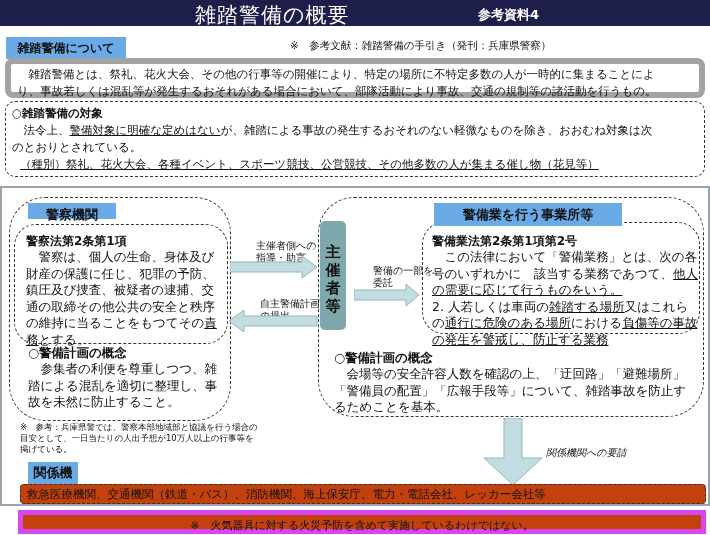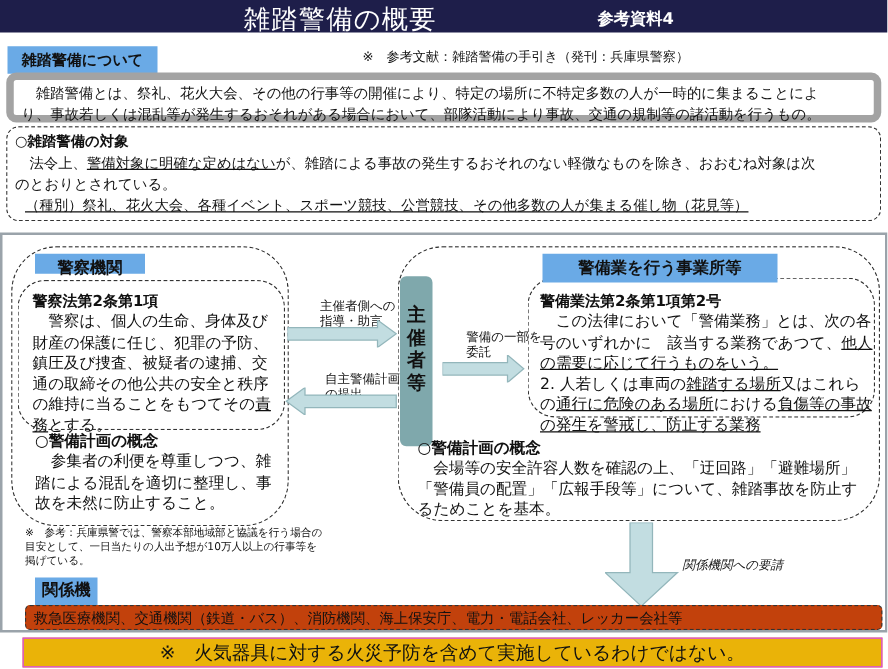--- a/index.html
+++ b/index.html
@@ -67,43 +67,43 @@
     .police-plan-title { left: 28px; top: 345px; font-weight: bold; font-size: 12.5px; position: absolute; }
     .police-plan-body { left: 28px; top: 361px; width: 196px; }
 
     .security-law-title { left: 432px; top: 233px; }
     .security-law-body { left: 432px; top: 249px; width: 266px; }
 
     .security-plan-title { position: absolute; left: 334px; top: 350px; font-weight: bold; font-size: 12.5px; }
     .security-plan-body { left: 334px; top: 366px; width: 360px; }
 
     .organizer {
-      position: absolute; left: 320px; top: 221px; width: 26px; height: 136px;
+      position: absolute; left: 320px; top: 221px; width: 26px; height: 109px;
       background: #7fa8ac; border-radius: 5px; color: #111;
       font-weight: bold; font-size: 15px; line-height: 18px; text-align: center;
       padding-top: 22px;
     }
 
     .arrow-label { position: absolute; font-size: 10px; line-height: 12px; margin-left: 16px; }
 
     .h-arrow { position: absolute; }
     .h-arrow svg { display: block; }
 
     .footnote { position: absolute; left: 20px; top: 422px; width: 240px; font-size: 8.5px; line-height: 11px; }
 
     .relations-tab { left: 28px; top: 462px; width: 50px; height: 22px; font-size: 13px; line-height: 22px; }
     .relations-box {
       position: absolute; left: 20px; top: 484px; width: 686px; height: 20px;
       border: 1.2px dashed #333; border-radius: 4px; background: #c2410c;
       font-size: 11.5px; line-height: 18px; padding-left: 6px;
     }
     .notice-bar {
       position: absolute; left: 18px; top: 510px; width: 688px; height: 24px;
-      background: #eab308; border: 1px solid #d946ef;
-      font-size: 15px; line-height: 22px; text-align: center;
+      background: #c2410c; border: 5px solid #d946ef;
+      font-size: 11px; line-height: 22px; text-align: center;
     }
   </style>
 </head>
 <body>
 
 <div class="title-bar">
   <span class="title">雑踏警備の概要</span>
   <span class="ref">参考資料4</span>
 </div>
 

